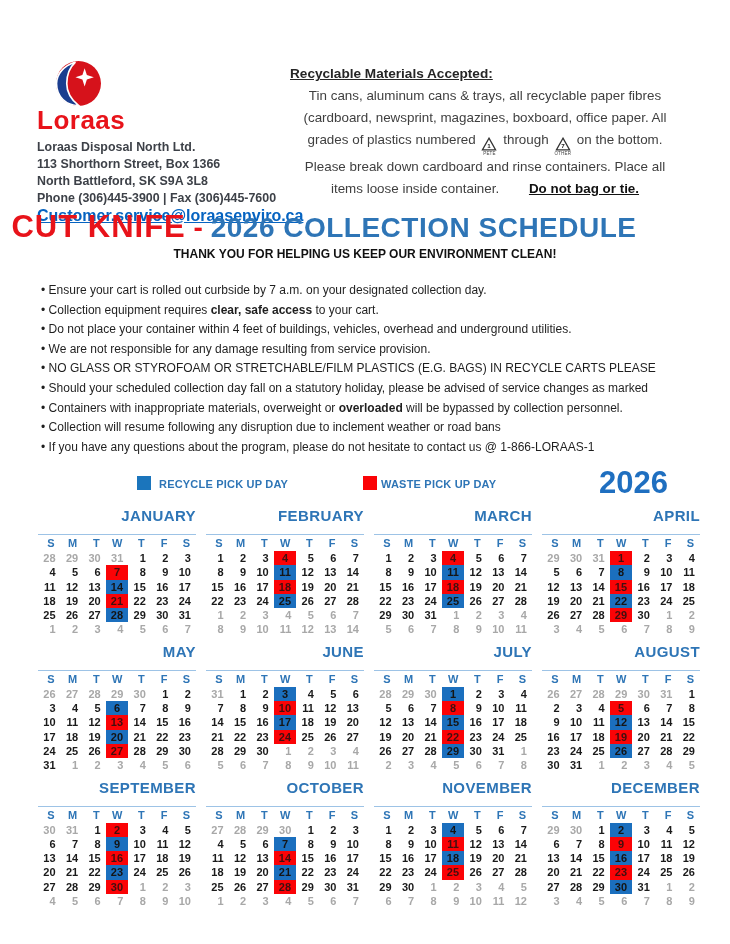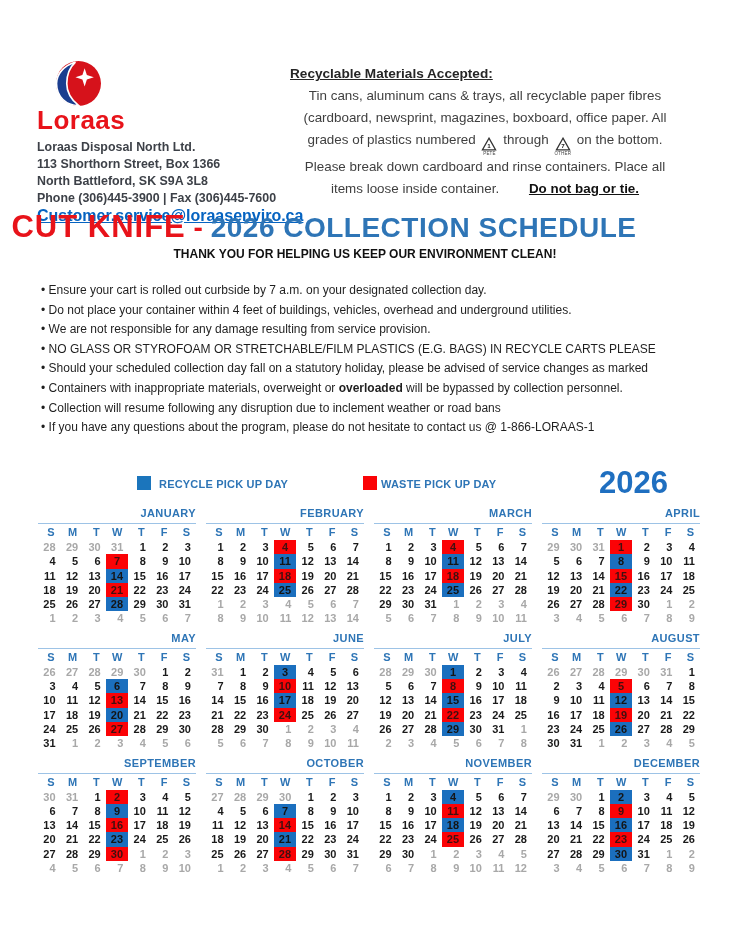--- a/index.html
+++ b/index.html
@@ -49,21 +49,21 @@
   .swatch.blue{left:137px;background:#1b75bc;}
   .swatch.red{left:363px;background:var(--waste-red);}
   .legend-label{position:absolute;top:7px;font-size:11px;font-weight:700;color:var(--blue-text);letter-spacing:.2px;}
   .legend-label.l1{left:159px;}
   .legend-label.l2{left:381px;}
   .year{position:absolute;right:62px;top:-6px;font-size:31px;font-weight:800;color:#1f6fc0;}
 
   
   .calendar{position:absolute;left:38px;top:507px;display:grid;grid-template-columns:repeat(4,158px);column-gap:10px;row-gap:6px;}
   .month{width:158px;}
-  .month-name{font-size:11px;font-weight:700;color:var(--blue-text);text-align:right;letter-spacing:.4px;padding-bottom:4px;border-bottom:1.2px solid #9dc3e6;margin-bottom:1px;}
+  .month-name{font-size:15px;font-weight:700;color:var(--blue-text);text-align:right;letter-spacing:.4px;padding-bottom:10px;border-bottom:1.2px solid #9dc3e6;margin-bottom:1px;}
   .month-grid{display:grid;grid-template-columns:repeat(7,1fr);}
   .month-grid .dh{height:15px;line-height:15px;text-align:right;padding-right:6px;font-size:11px;font-weight:700;color:var(--blue-text);}
   .month-grid .day{height:14.3px;line-height:14.3px;text-align:right;padding-right:5px;font-size:11px;font-weight:700;color:#1a1a1a;}
   .month-grid .day.out{color:#a8a8a8;}
   .month-grid .day.recycle{background:var(--recycle-blue);text-align:center;padding-right:0;color:#151515;}
   .month-grid .day.waste{background:var(--waste-red);text-align:center;padding-right:0;color:#401010;}
 </style>
 </head>
 <body>
 
@@ -110,20 +110,21 @@
       <span>on the bottom.  Please break down cardboard and rinse containers. Place all items loose inside container.</span>
       <b class="do-not">Do not bag or tie.</b>
     </div>
   </div>
 
   <h1 class="title"><span class="city">CUT KNIFE</span><span class="dash"> - </span><span class="rest">2026 COLLECTION SCHEDULE</span></h1>
   <div class="subtitle">THANK YOU FOR HELPING US KEEP OUR ENVIRONMENT CLEAN!</div>
 
   <ul class="bullets" id="bullets">
       <li><span>Ensure your cart is rolled out curbside by 7 a.m. on your designated collection day.</span></li>
+      <li><span>Collection equipment requires </span><b>clear, safe access</b><span> to your cart.</span></li>
       <li><span>Do not place your container within 4 feet of buildings, vehicles, overhead and underground utilities.</span></li>
       <li><span>We are not responsible for any damage resulting from service provision.</span></li>
       <li><span>NO GLASS OR STYROFOAM  OR STRETCHABLE/FILM PLASTICS (E.G. BAGS)  IN RECYCLE CARTS PLEASE</span></li>
       <li><span>Should your scheduled collection day fall on a statutory holiday, please be advised of service changes as marked</span></li>
       <li><span>Containers with inappropriate materials, overweight or </span><b>overloaded</b><span> will be bypassed by collection personnel.</span></li>
       <li><span>Collection will resume following any disruption due to inclement weather or road bans</span></li>
       <li><span>If you have any questions about the program, please do not hesitate to contact us @ 1-866-LORAAS-1</span></li>
     </ul>
 
   <div class="legend">

